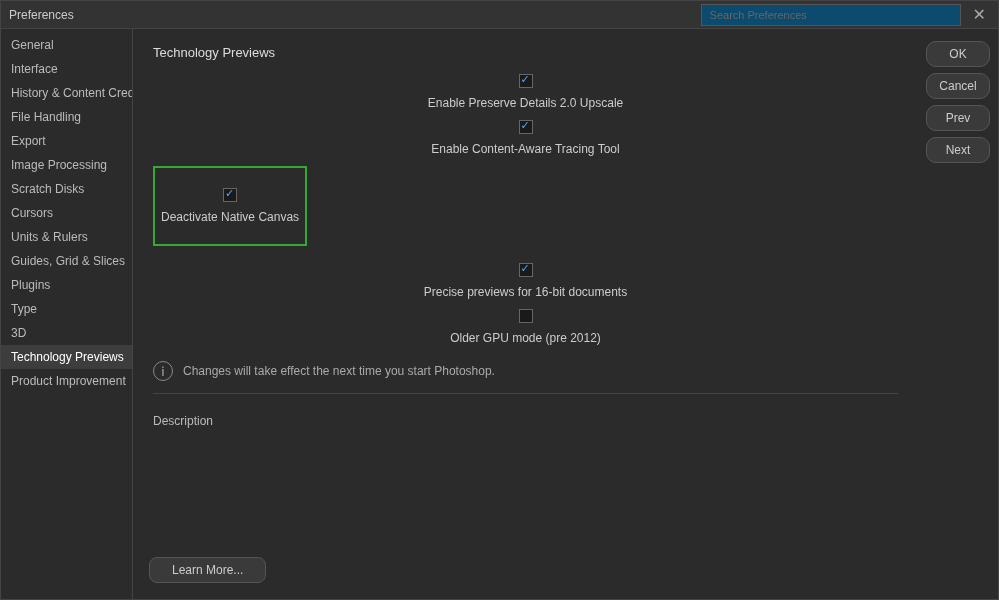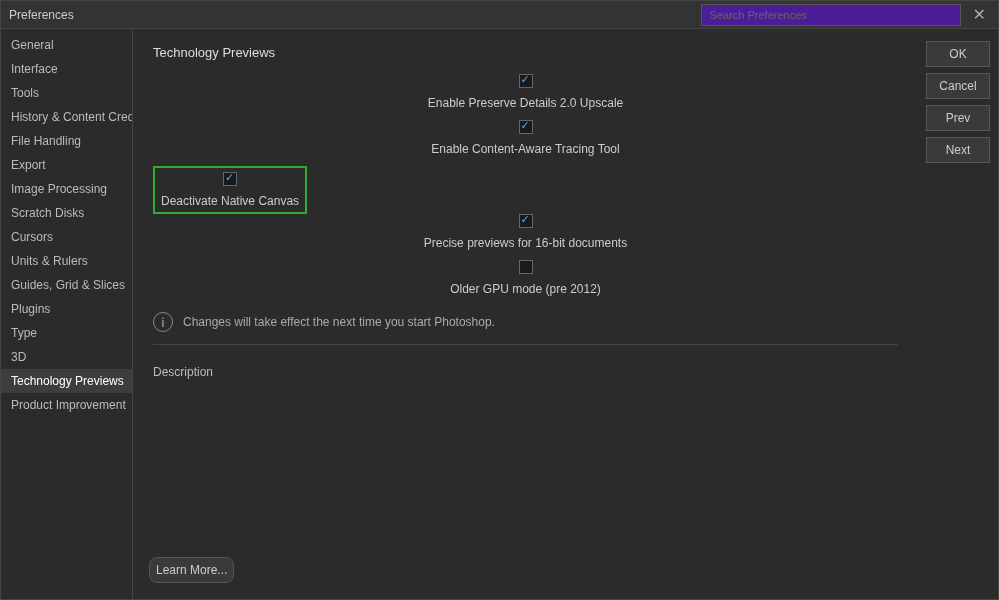--- a/index.html
+++ b/index.html
@@ -38,21 +38,21 @@
     }
     .title-text {
       color: #ccc;
       font-size: 12px;
     }
     .search-bar {
       display: flex;
       align-items: center;
     }
     .search-input {
-      background: #4c1d95;
+      background: #0c4a6e;
       border: 1px solid #555;
       color: #ccc;
       padding: 3px 8px;
       font-size: 11px;
       width: 260px;
       height: 22px;
       outline: none;
     }
     .search-input::placeholder { color: #666; }
     .close-btn {
@@ -102,23 +102,23 @@
     }
     .checkbox-row {
       display: flex;
       align-items: center;
       margin-bottom: 10px;
       gap: 8px;
       flex-direction: column;
     }
     .checkbox-row.highlighted {
       border: 2px solid #3a3;
-      padding: 4px 6px;
+      padding: 20px 6px;
       display: inline-flex;
-      margin-bottom: 0;
+      margin-bottom: 17px;
     }
     .checkbox-row label {
       color: #ccc;
       font-size: 12px;
       cursor: pointer;
       user-select: none;
     }
     input[type="checkbox"] {
       appearance: none;
       -webkit-appearance: none;
@@ -171,42 +171,42 @@
       color: #bbb;
       font-size: 12px;
     }
     .bottom-area {
       padding: 10px 16px 16px 16px;
     }
     .learn-more-btn {
       background: #3a3a3a;
       border: 1px solid #555;
       color: #ccc;
-      padding: 5px 6px;
+      padding: 5px 22px;
       font-size: 12px;
       cursor: pointer;
       border-radius: 8px;
     }
     .right-buttons {
       display: flex;
       flex-direction: column;
       gap: 6px;
       padding: 12px 8px;
       align-items: stretch;
       width: 80px;
       flex-shrink: 0;
     }
     .action-btn {
       background: #3a3a3a;
       border: 1px solid #555;
       color: #ccc;
       padding: 5px 10px;
       font-size: 12px;
       cursor: pointer;
-      border-radius: 0;
+      border-radius: 10px;
       text-align: center;
     }
     .panels-row {
       display: flex;
       flex: 1;
       overflow: hidden;
     }
   </style>
 </head>
 <body>
@@ -221,21 +221,20 @@
       <input type="text" class="search-input" placeholder="Search Preferences" style="">
       <button class="close-btn">✕</button>
     </div>
   </div>
 
   <div class="panels-row">
 
     <div class="sidebar">
       <div class="sidebar-item">General</div>
       <div class="sidebar-item">Interface</div>
-      <div class="sidebar-item">Tools</div>
       <div class="sidebar-item">History &amp; Content Credentials</div>
       <div class="sidebar-item">File Handling</div>
       <div class="sidebar-item">Export</div>
       <div class="sidebar-item">Image Processing</div>
       <div class="sidebar-item">Scratch Disks</div>
       <div class="sidebar-item">Cursors</div>
       <div class="sidebar-item">Units &amp; Rulers</div>
       <div class="sidebar-item">Guides, Grid &amp; Slices</div>
       <div class="sidebar-item">Plugins</div>
       <div class="sidebar-item">Type</div>

